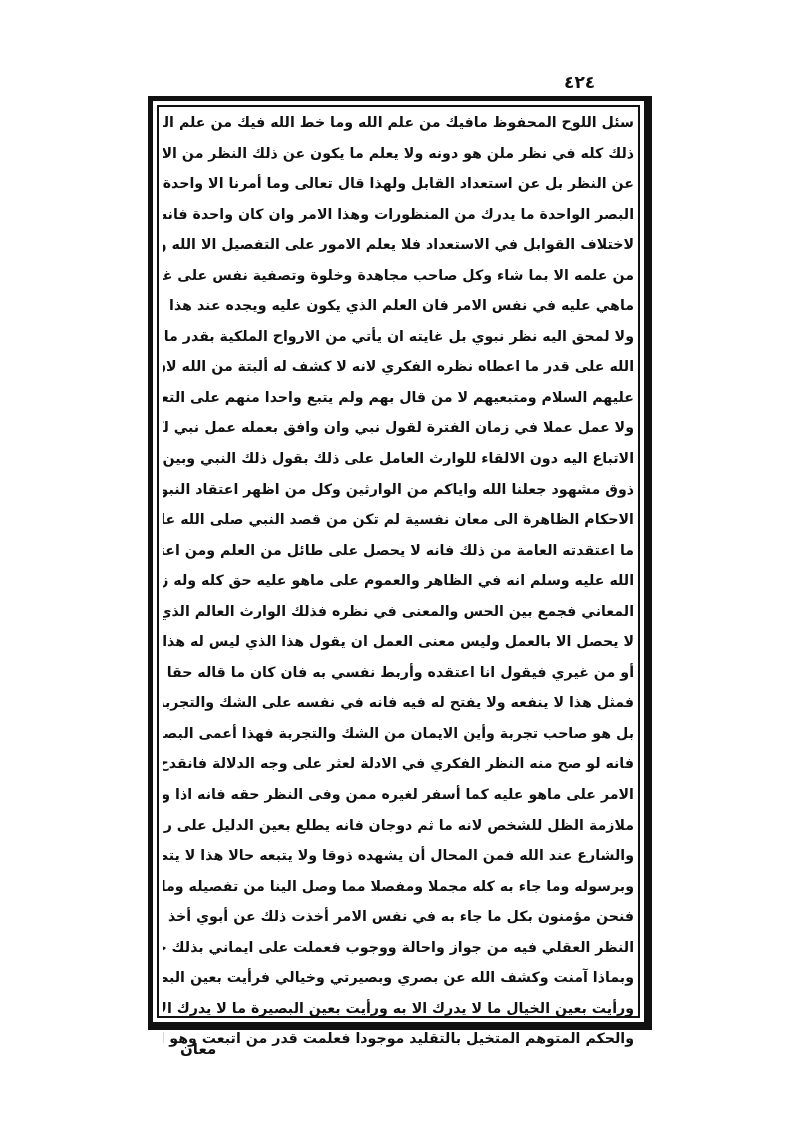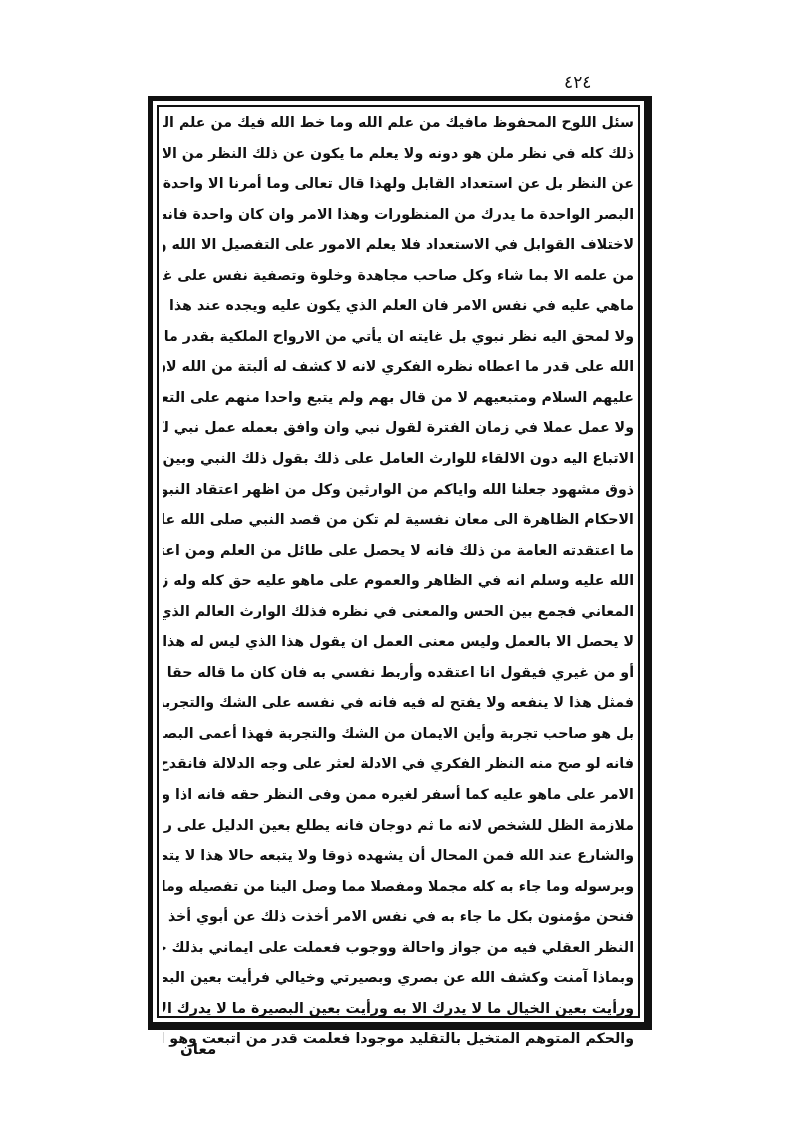--- a/index.html
+++ b/index.html
@@ -7,21 +7,21 @@
     width: 800px; height: 1126px;
     background: #ffffff;
     position: relative;
     overflow: hidden;
     font-family: "DejaVu Sans", sans-serif;
     color: #111111;
   }
   .page-number {
     position: absolute;
     left: 564px; top: 72px;
-    font-size: 17px; font-weight: normal;
+    font-size: 17px; font-weight: bold;
     direction: rtl;
     letter-spacing: 1px;
   }
   .frame-outer {
     position: absolute;
     left: 148px; top: 96px;
     width: 504px; height: 934px;
     box-sizing: border-box;
     border-top: 5px solid #111;
     border-left: 5px solid #111;

